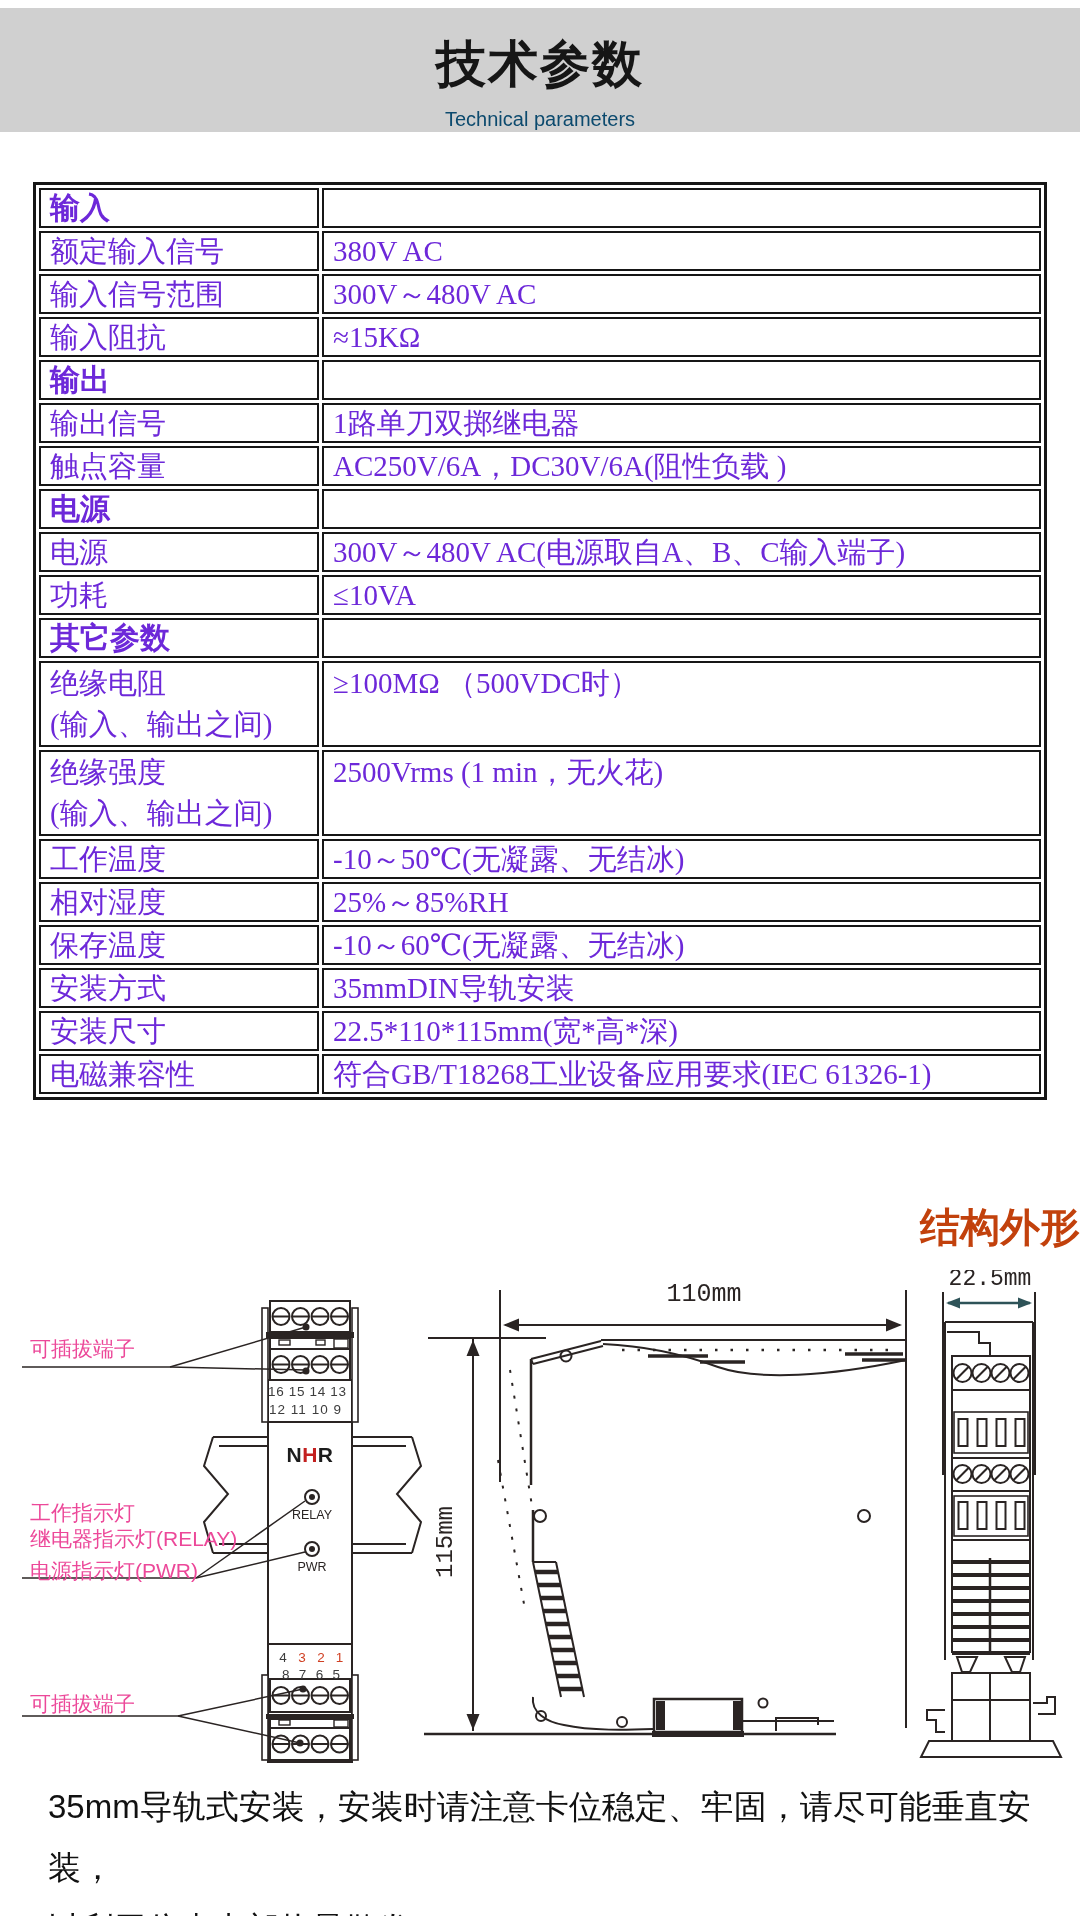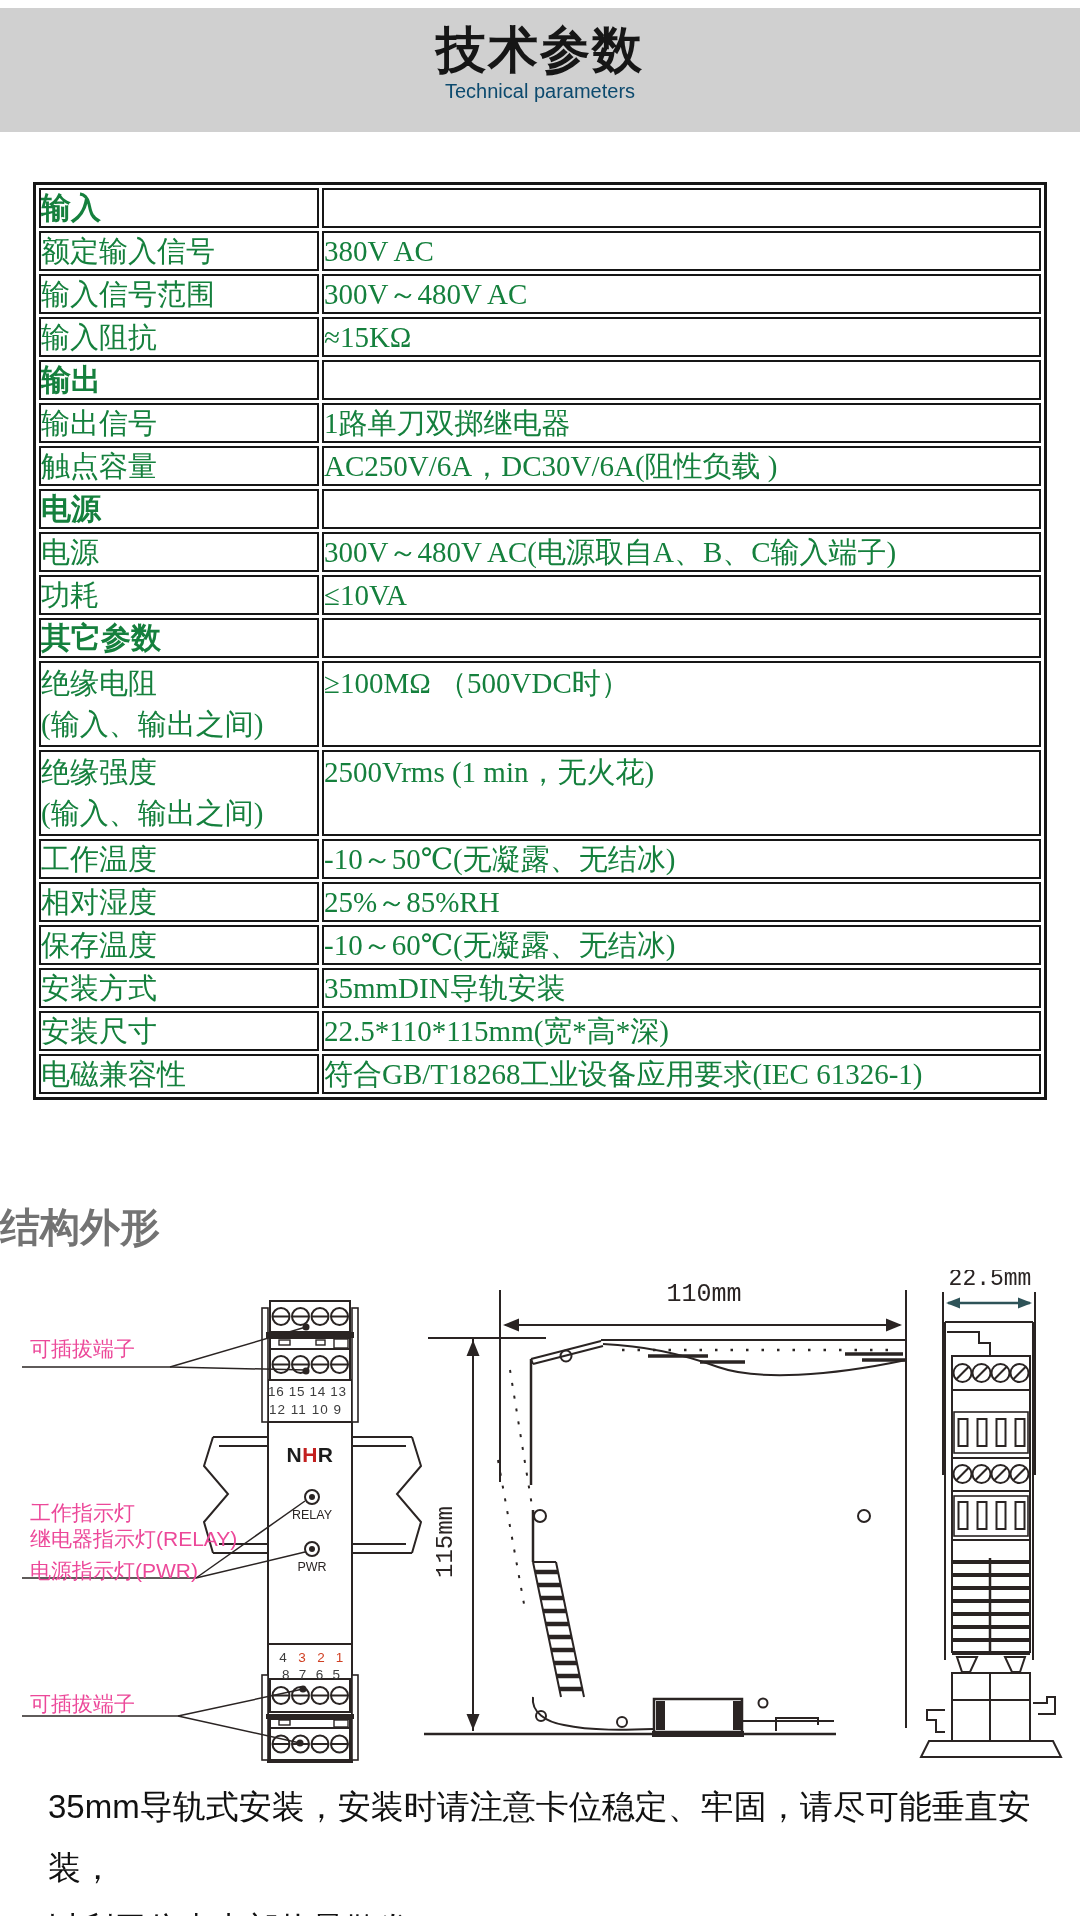--- a/index.html
+++ b/index.html
@@ -2,35 +2,35 @@
 <html><head>
 <meta charset="utf-8">
 <style>
   html,body{margin:0;padding:0;}
   body{width:1080px;height:1916px;position:relative;overflow:hidden;background:#fff;
        font-family:"Liberation Sans",sans-serif;}
   .page{position:absolute;inset:0;background:#fff;}
 
   
   .header-band{position:absolute;left:0;top:8px;width:1080px;height:124px;background:#d0d0d0;text-align:center;}
-  .title{margin:0;padding-top:14px;font-size:50px;font-weight:bold;color:#161616;letter-spacing:2px;line-height:56px;}
+  .title{margin:14px;padding-top:14px;font-size:50px;font-weight:bold;color:#161616;letter-spacing:2px;line-height:56px;}
   .subtitle{margin:0;font-size:20px;color:#0c4a6e;line-height:26px;}
 
   
   table.spec{position:absolute;left:33px;top:182px;width:1014px;background:#fff;
              border:3px solid #161616;border-collapse:separate;border-spacing:3px;table-layout:fixed;}
   table.spec td{border:2px solid #161616;font-family:"Liberation Serif","DejaVu Serif",serif;
-                font-size:29px;color:#15803d;padding:0 0;height:36px;line-height:36px;
+                font-size:29px;color:#6d28d9;padding:0 9px;height:36px;line-height:36px;
                 white-space:nowrap;overflow:hidden;}
   table.spec td.sec{font-weight:bold;font-size:30px;}
   table.spec tr.tall td{height:82px;line-height:41px;vertical-align:top;white-space:normal;}
 
   
-  .sec-title{position:absolute;left:0;top:1203px;width:1080px;text-align:left;
-             font-size:40px;font-weight:bold;color:#737373;line-height:48px;}
+  .sec-title{position:absolute;left:0;top:1203px;width:1080px;text-align:right;
+             font-size:40px;font-weight:bold;color:#c2410c;line-height:48px;}
   .diagram{position:absolute;left:0;top:1270px;width:1080px;height:505px;}
   .diagram svg{position:absolute;left:0;top:0;}
   .dlabel{position:absolute;font-size:21px;color:#ec4899;line-height:26px;white-space:nowrap;}
   .lbl-term-top{left:30px;top:66px;}
   .lbl-ind-1{left:30px;top:230px;}
   .lbl-ind-2{left:30px;top:256px;}
   .lbl-ind-3{left:30px;top:288px;}
   .lbl-term-bot{left:30px;top:421px;}
 
   

